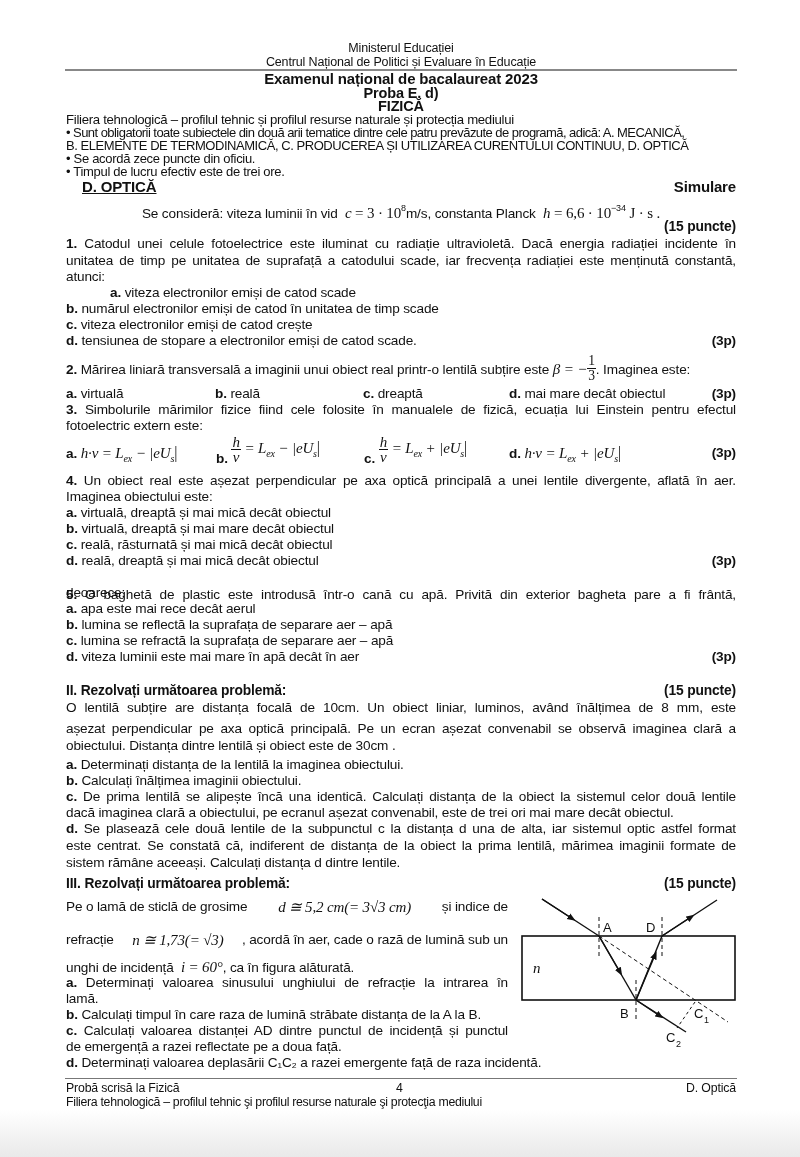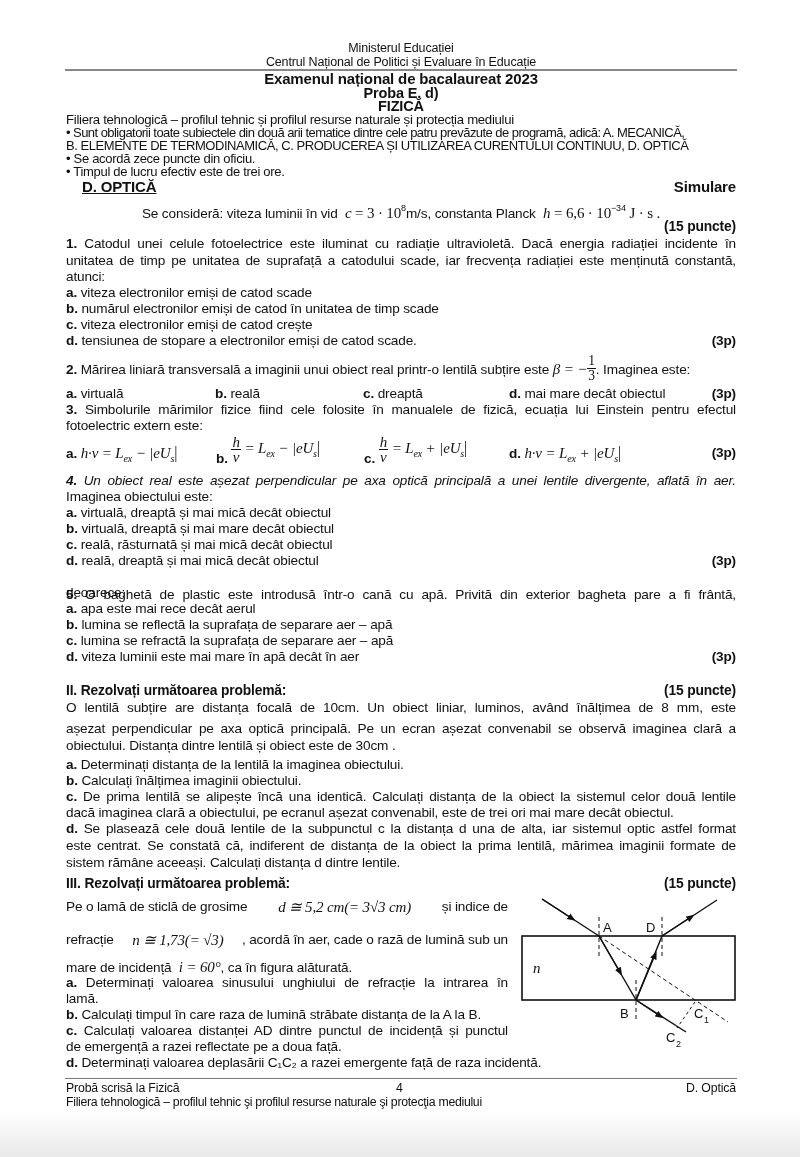--- a/index.html
+++ b/index.html
@@ -64,21 +64,21 @@
   <span class="m2">J · s .</span>
 </div>
 
 <div class="ln b" style="top:219px; font-size:13.8px;">
   <span class="r">(15 puncte)</span>
 </div>
 
 <div class="ln j" style="top:236px;"><b>1.</b> <span>Catodul unei celule fotoelectrice este iluminat cu radiație ultravioletă. Dacă energia radiației incidente în</span></div>
 <div class="ln j" style="top:253px;">unitatea de timp pe unitatea de suprafață a catodului scade, iar frecvența radiației este menținută constantă,</div>
 <div class="ln" style="top:269px;">atunci:</div>
-<div class="ln" style="top:285px;"><b>a.</b> <span>viteza electronilor emiși de catod scade</span></div>
+<div class="ln" style="top:285px;margin-left:44px;"><b>a.</b> <span>viteza electronilor emiși de catod scade</span></div>
 <div class="ln" style="top:301px;"><b>b.</b> <span>numărul electronilor emiși de catod în unitatea de timp scade</span></div>
 <div class="ln" style="top:317px;"><b>c.</b> <span>viteza electronilor emiși de catod crește</span></div>
 <div class="ln" style="top:333px;"><b>d.</b> <span>tensiunea de stopare a electronilor emiși de catod scade.</span><b class="r">(3p)</b></div>
 
 <div class="ln" style="top:356px;">
   <b>2.</b> <span>Mărirea liniară transversală a imaginii unui obiect real printr-o lentilă subțire este</span>
   <span class="m2" style="font-style:italic;">β = −</span><span class="frac" style="position:relative; top:-2px;"><span class="num">1</span><span>3</span></span><span>. Imaginea este:</span>
 </div>
 <div class="ln" style="top:386px;">
   <span class="opt" style="left:0;"><b>a.</b> <span>virtuală</span></span>
@@ -90,21 +90,21 @@
 <div class="ln j" style="top:402px;"><b>3.</b> <span>Simbolurile mărimilor fizice fiind cele folosite în manualele de fizică, ecuația lui Einstein pentru efectul</span></div>
 <div class="ln" style="top:418px;">fotoelectric extern este:</div>
 <div class="ln" style="top:445px;">
   <span class="opt" style="left:0;"><b>a.</b>&nbsp;<i class="m">h·ν = L</i><sub style="font-size:10px;font-family:'Liberation Serif',serif;font-style:italic;">ex</sub><i class="m"> − |eU</i><sub style="font-size:10px;font-family:'Liberation Serif',serif;font-style:italic;">s</sub><span class="abs">|</span></span>
   <span class="opt" style="left:150px; top:-10px;"><b style="position:relative;top:10px;">b.</b>&nbsp;<span class="frac"><i class="num m" style="display:block">h</i><i class="m" style="display:block">ν</i></span><i class="m"> = L</i><sub style="font-size:10px;font-family:'Liberation Serif',serif;font-style:italic;">ex</sub><i class="m"> − |eU</i><sub style="font-size:10px;font-family:'Liberation Serif',serif;font-style:italic;">s</sub><span class="abs">|</span></span>
   <span class="opt" style="left:298px; top:-10px;"><b style="position:relative;top:10px;">c.</b>&nbsp;<span class="frac"><i class="num m" style="display:block">h</i><i class="m" style="display:block">ν</i></span><i class="m"> = L</i><sub style="font-size:10px;font-family:'Liberation Serif',serif;font-style:italic;">ex</sub><i class="m"> + |eU</i><sub style="font-size:10px;font-family:'Liberation Serif',serif;font-style:italic;">s</sub><span class="abs">|</span></span>
   <span class="opt" style="left:443px;"><b>d.</b>&nbsp;<i class="m">h·ν = L</i><sub style="font-size:10px;font-family:'Liberation Serif',serif;font-style:italic;">ex</sub><i class="m"> + |eU</i><sub style="font-size:10px;font-family:'Liberation Serif',serif;font-style:italic;">s</sub><span class="abs">|</span></span>
   <b class="r">(3p)</b>
 </div>
 
-<div class="ln j" style="top:473px;font-style:italic;"><b>4.</b> <span>Un obiect real este așezat perpendicular pe axa optică principală a unei lentile divergente, aflată în aer.</span></div>
+<div class="ln j" style="top:473px;"><b>4.</b> <span>Un obiect real este așezat perpendicular pe axa optică principală a unei lentile divergente, aflată în aer.</span></div>
 <div class="ln" style="top:489px;">Imaginea obiectului este:</div>
 <div class="ln" style="top:505px;"><b>a.</b> <span>virtuală, dreaptă și mai mică decât obiectul</span></div>
 <div class="ln" style="top:521px;"><b>b.</b> <span>virtuală, dreaptă și mai mare decât obiectul</span></div>
 <div class="ln" style="top:537px;"><b>c.</b> <span>reală, răsturnată și mai mică decât obiectul</span></div>
 <div class="ln" style="top:553px;"><b>d.</b> <span>reală, dreaptă și mai mică decât obiectul</span><b class="r">(3p)</b></div>
 
 <div class="ln j" style="top:587px;"><b>5.</b> <span>O baghetă de plastic este introdusă într-o cană cu apă. Privită din exterior bagheta pare a fi frântă,</span></div>
 <div class="ln" style="top:585px;">deoarece:</div>
 <div class="ln" style="top:601px;"><b>a.</b> <span>apa este mai rece decât aerul</span></div>
 <div class="ln" style="top:617px;"><b>b.</b> <span>lumina se reflectă la suprafața de separare aer – apă</span></div>
@@ -134,21 +134,21 @@
   <span>Pe o lamă de sticlă de grosime</span>
   <i class="m">d ≅ 5,2 cm(= 3√3 cm)</i>
   <span>și indice de</span>
 </div>
 <div class="ln" style="top:932px; width:442px; display:flex; justify-content:space-between;">
   <span>refracție</span>
   <i class="m">n ≅ 1,73(= √3)</i>
   <span>, acordă în aer, cade o rază de lumină sub un</span>
 </div>
 <div class="ln" style="top:959px;">
-  <span>mare de incidență</span>&nbsp;
+  <span>unghi de incidență</span>&nbsp;
   <i class="m">i = 60°</i><span>, ca în figura alăturată.</span>
 </div>
 <div class="ln j" style="top:975px; width:442px;"><b>a.</b> <span>Determinați valoarea sinusului unghiului de refracție la intrarea în</span></div>
 <div class="ln" style="top:991px;">lamă.</div>
 <div class="ln" style="top:1007px;"><b>b.</b> <span>Calculați timpul în care raza de lumină străbate distanța de la A la B.</span></div>
 <div class="ln j" style="top:1023px; width:442px;"><b>c.</b> <span>Calculați valoarea distanței AD dintre punctul de incidență și punctul</span></div>
 <div class="ln" style="top:1039px;">de emergență a razei reflectate pe a doua față.</div>
 <div class="ln" style="top:1055px;"><b>d.</b> <span>Determinați valoarea deplasării C₁C₂ a razei emergente față de raza incidentă.</span></div>
 
 <svg class="diagram" viewBox="0 0 260 160">

